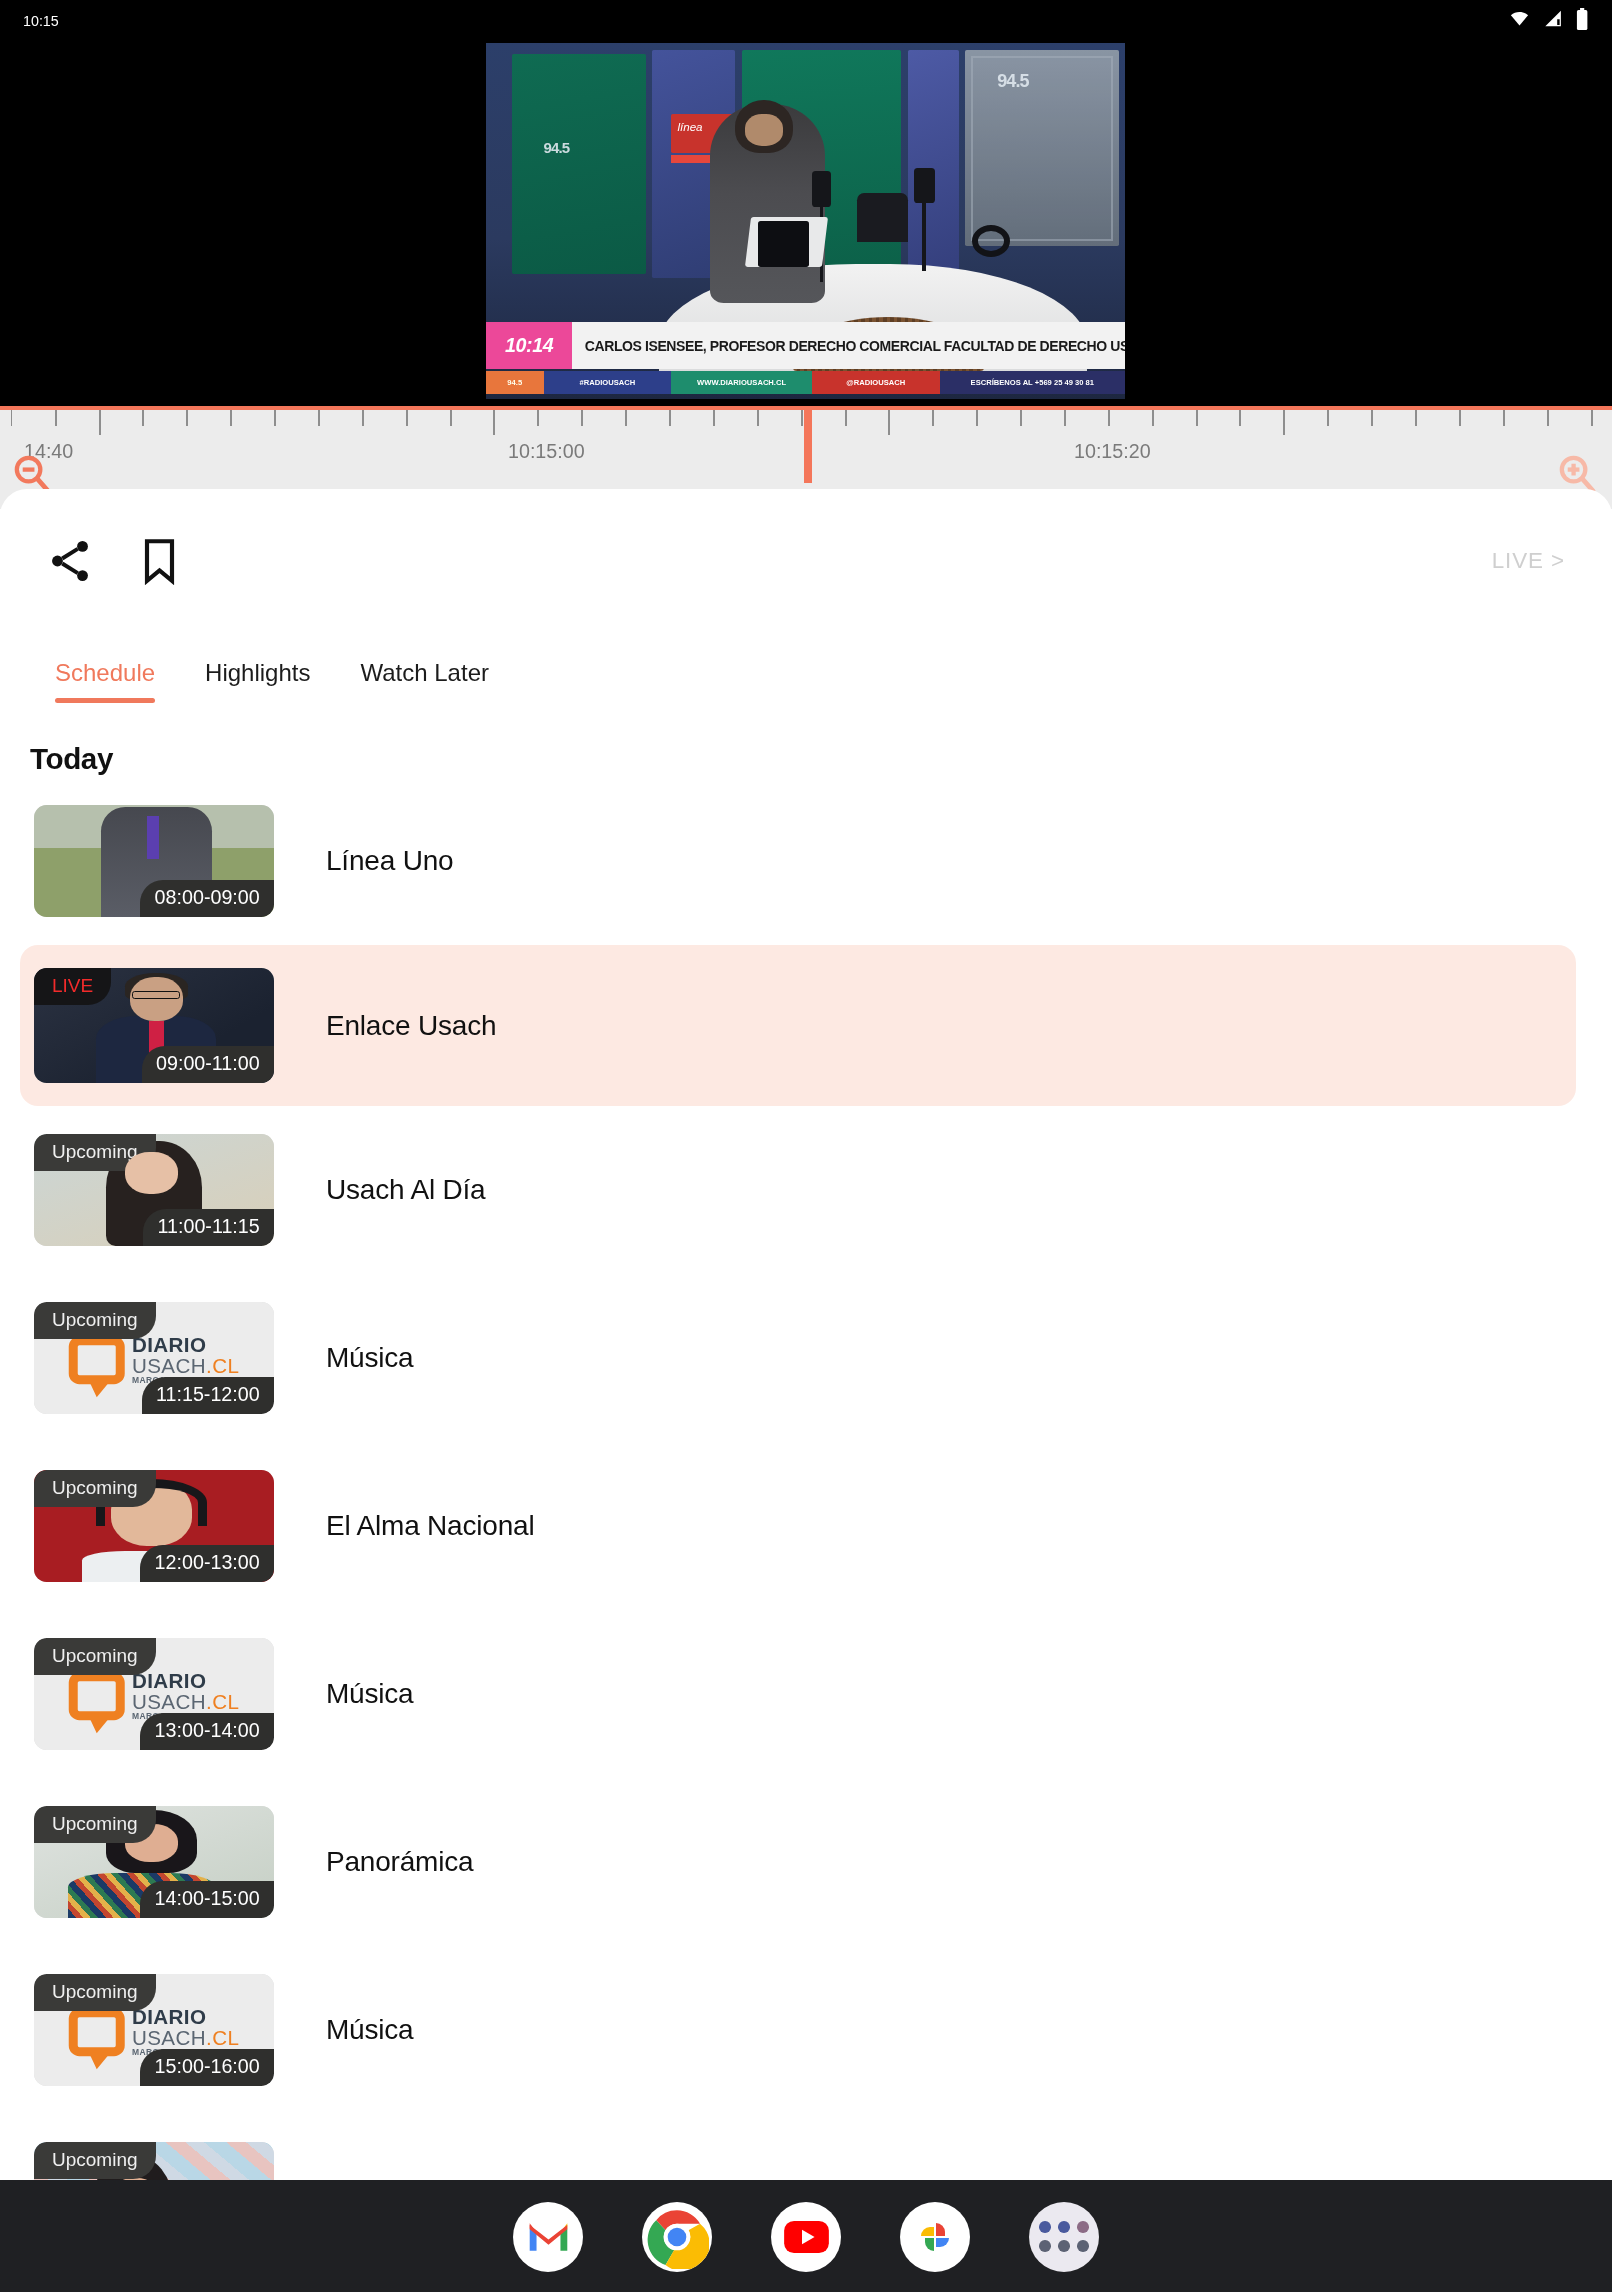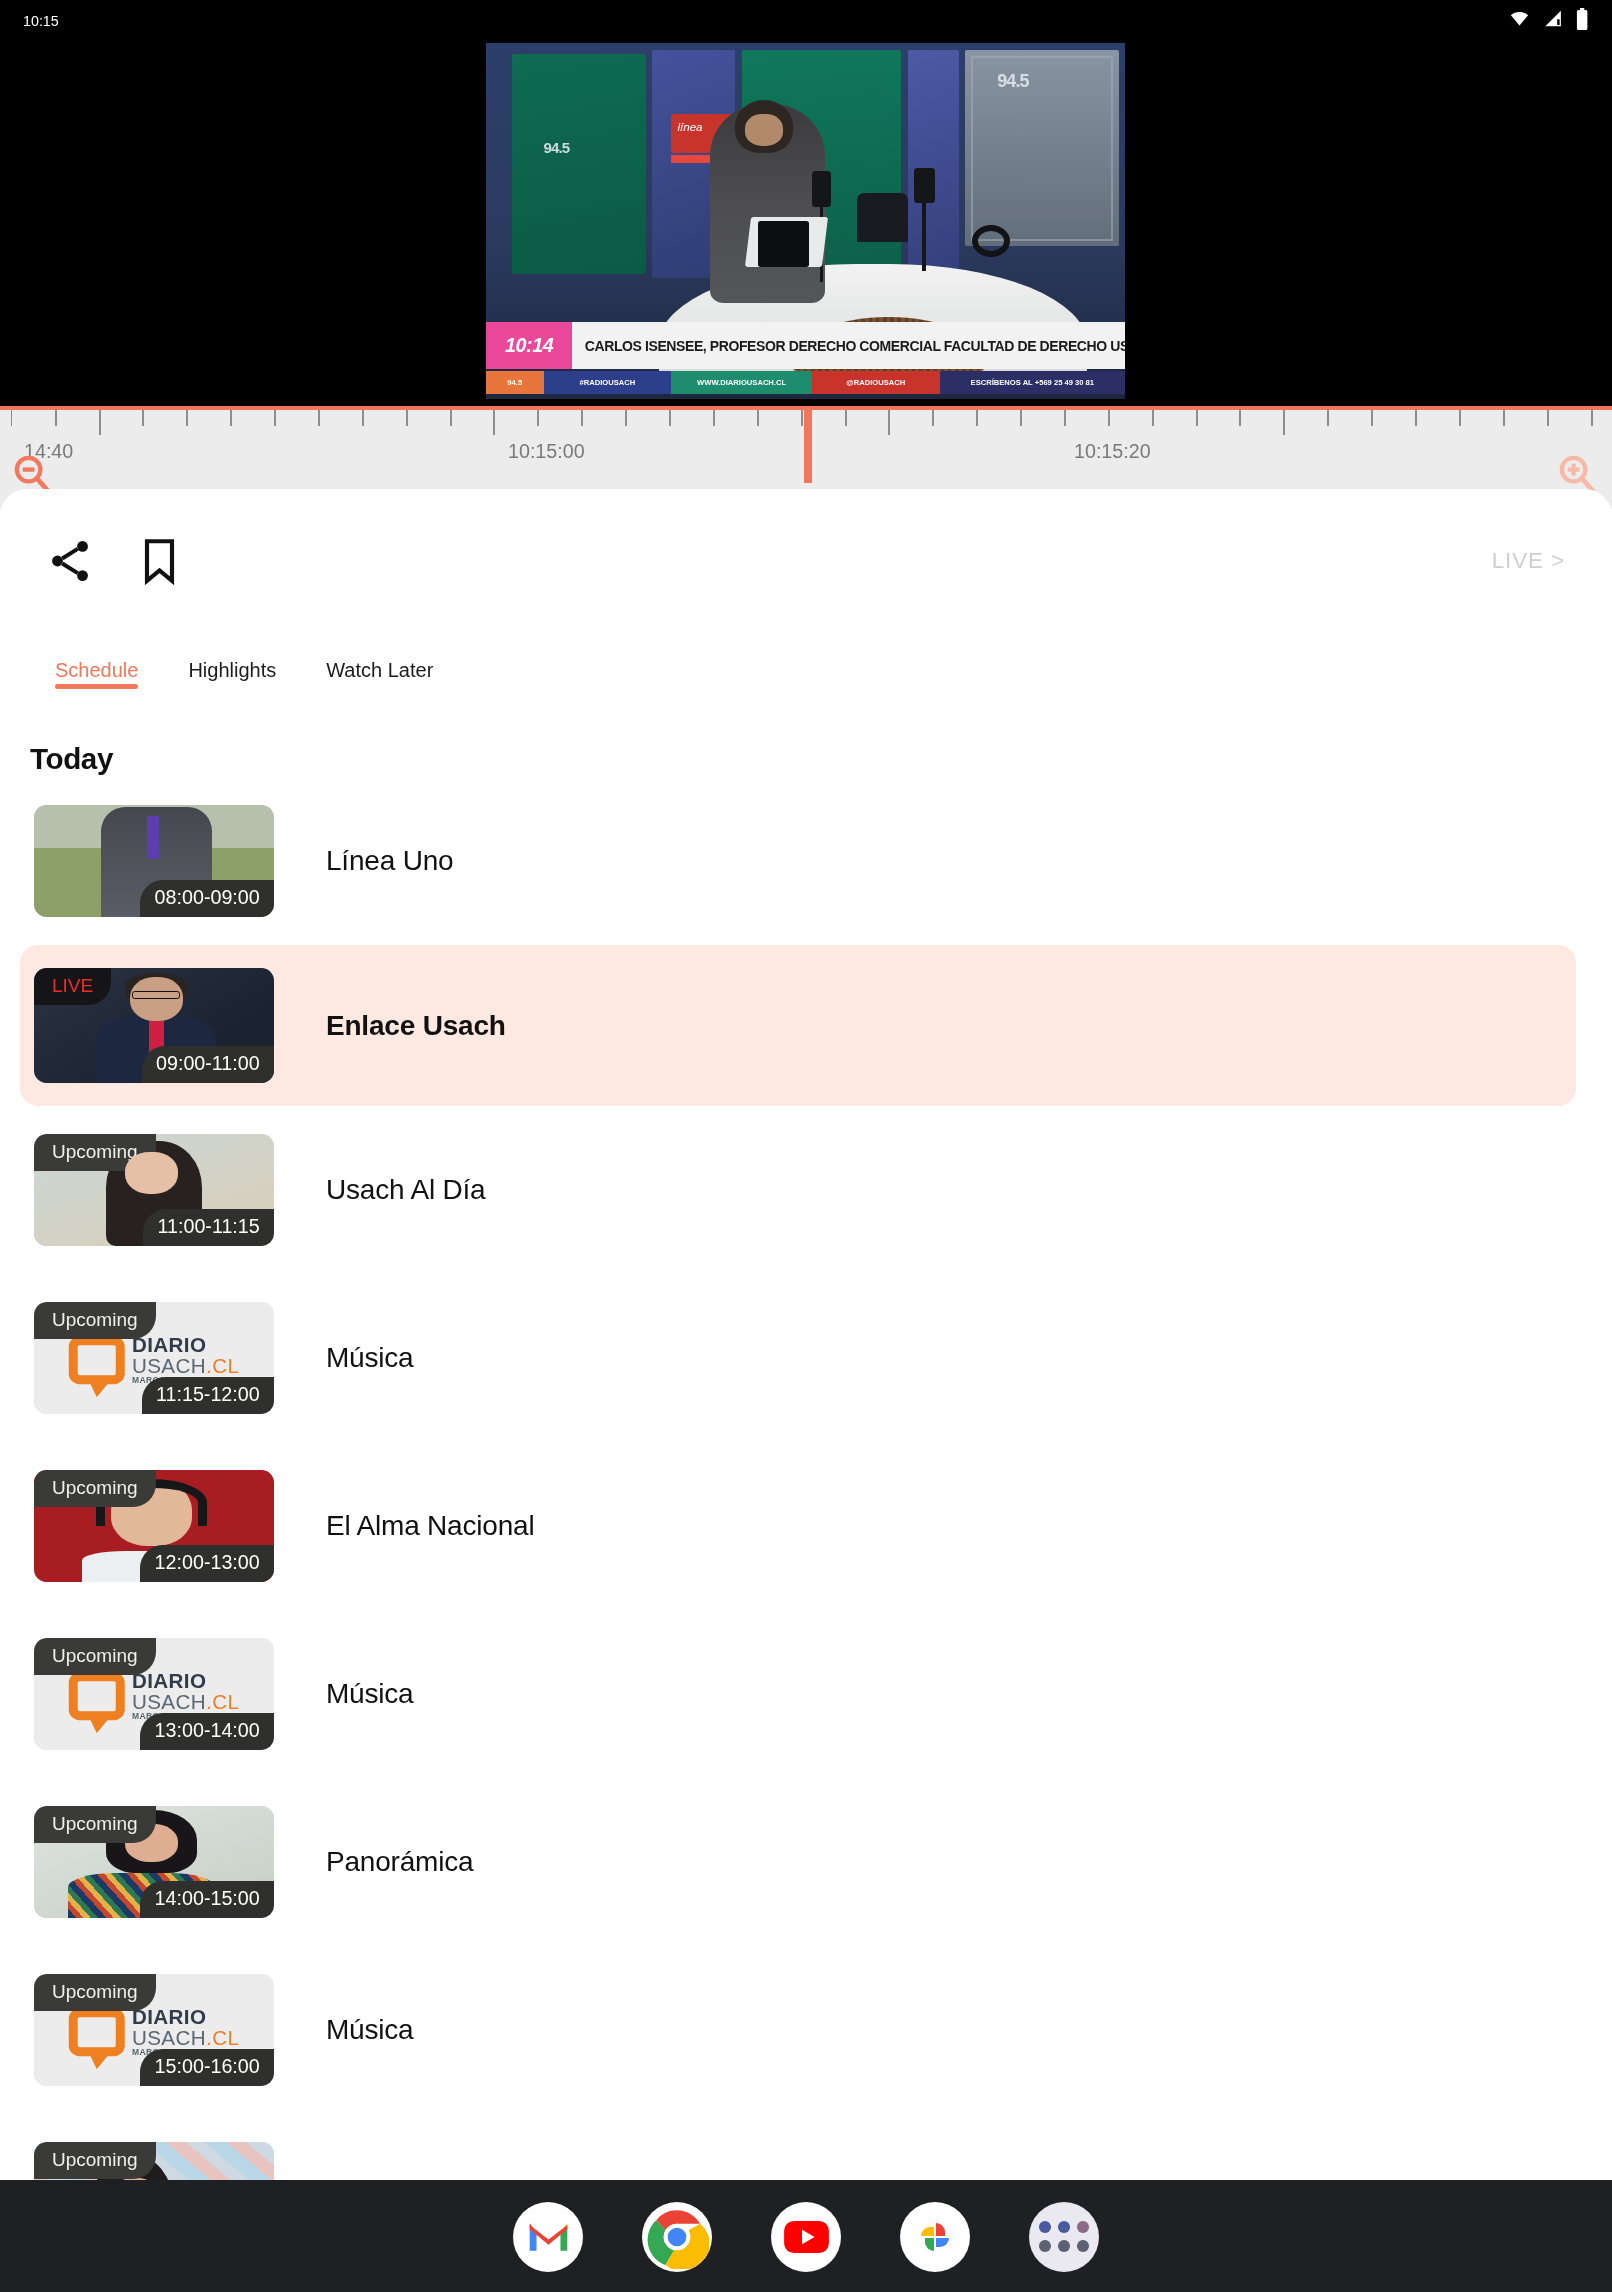--- a/index.html
+++ b/index.html
@@ -139,21 +139,21 @@
   }
   .ab-icon{ width:63px; height:63px; display:flex; align-items:center;
     justify-content:center; }
   .ab-gap{ width:27px; }
   .ab-spacer{ flex:1; }
   .live-link{ font-size:22.4px; color:#cfcfcf; letter-spacing:0.9px;
     padding-right:9px; }
 
   .tabs{ position:absolute; top:170px; left:0; width:1612px; height:81px;
     display:flex; align-items:flex-start; padding-left:30px; }
-  .tab{ position:relative; font-size:20px; color:#1c1c1c; padding:0 25px 7px;
+  .tab{ position:relative; font-size:24px; color:#1c1c1c; padding:0 25px 16px;
     white-space:nowrap; }
   .tab.active{ color:#f0795c; font-weight:400; }
   .tab.active:after{ content:""; position:absolute; left:25px; right:25px;
     bottom:0; height:5.4px; background:#f0795c; border-radius:2.7px; }
 
   .today{ position:absolute; top:742px; left:30px; font-size:29.6px;
     font-weight:700; color:#111; letter-spacing:-0.4px; }
 
   .list{ position:absolute; top:777px; left:0; width:1612px; }
   .row{ position:relative; display:flex; align-items:center;
@@ -168,21 +168,21 @@
   .badge-top{ position:absolute; left:0; top:0; background:#3a3a38;
     color:#efefef; font-size:19px; padding:7.2px 18px 8px;
     border-radius:12.5px 0 23px 0; }
   .badge-live{ position:absolute; left:0; top:0; background:#151517;
     color:#f22b2b; font-size:19px; font-weight:500; padding:7.2px 18px 8px;
     border-radius:12.5px 0 23px 0; }
   .badge-time{ position:absolute; right:0; bottom:0; background:#2f2f2d;
     color:#fff; font-size:19.7px; padding:6.3px 14.3px 8px;
     border-radius:23px 0 12.5px 0; }
   .row-title{ font-size:28px; color:#111; margin-left:52px; letter-spacing:-0.2px; }
-  .row.live .row-title{ font-weight:700; }
+  .row.live .row-title{ font-weight:400; }
 
   
   .t-suit{ position:absolute; inset:0;
     background:linear-gradient(180deg,#b6c0ad 0 38%,#8ea06a 38% 100%); }
   .t-suit:after{ content:""; position:absolute; left:28%; top:2%;
     width:46%; height:98%;
     background:linear-gradient(180deg,#46484f,#5a5d66); border-radius:22% 22% 0 0; }
   .t-tie{ position:absolute; left:47%; top:10%; width:5%; height:38%;
     background:#5b3fb0; z-index:3; }
   .t-dark{ position:absolute; inset:0;

